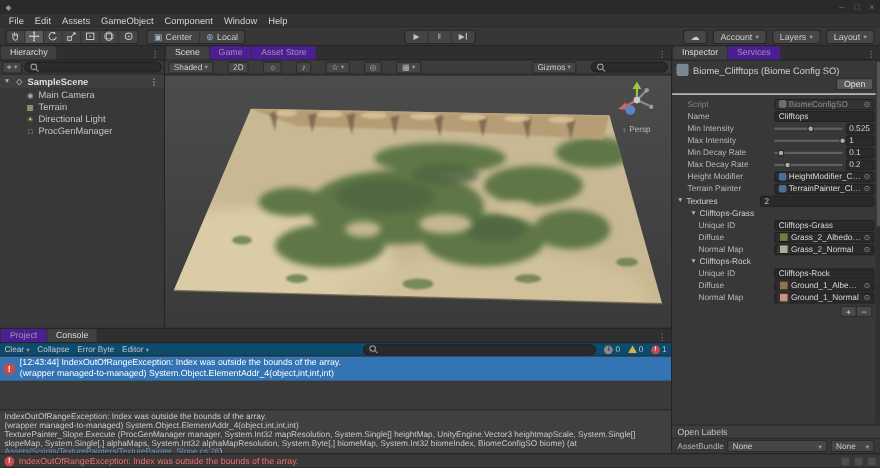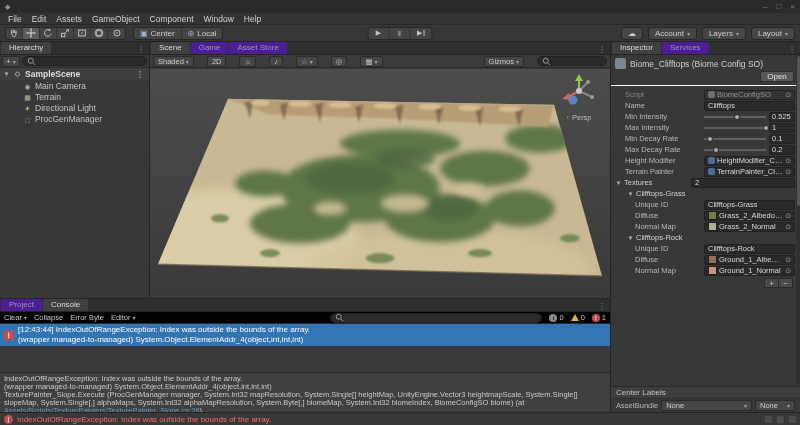--- a/index.html
+++ b/index.html
@@ -112,21 +112,21 @@
   .insp-footer{position:absolute;left:0;right:0;bottom:0;}
   .asset-labels{height:12px;background:#3e3e3e;border-top:1px solid #2a2a2a;display:flex;align-items:center;
                 padding:0 5px;font-size:8px;color:#c2c2c2;}
   .ab-row{height:14px;display:flex;align-items:center;gap:3px;padding:0 5px;border-top:1px solid #2e2e2e;
           font-size:7.5px;color:#b5b5b5;background:#383838;}
   .ab-dd{height:11px;background:#464646;border:1px solid #2a2a2a;border-radius:2px;display:flex;
          align-items:center;gap:3px;padding:0 4px;color:#ccc;}
   .ab-dd.grow{flex:1;}
   
   .console{left:0;top:298px;width:610px;height:114px;border-top:1px solid #242424;}
-  .console-toolbar{height:12px;background:#000000;border-bottom:1px solid #2a2a2a;display:flex;
+  .console-toolbar{height:12px;background:#0c4a6e;border-bottom:1px solid #2a2a2a;display:flex;
                    align-items:center;padding:0 4px;gap:7px;font-size:7.5px;color:#c6c6c6;}
   .cbtn{display:flex;align-items:center;gap:2px;white-space:nowrap;}
   .console-search{margin-left:auto;width:212px;}
   .count{display:flex;align-items:center;gap:2px;color:#c6c6c6;}
   .mini-circle{width:8px;height:8px;border-radius:50%;background:#8b8b8b;color:#2c2c2c;font-size:6px;
                font-weight:bold;display:flex;align-items:center;justify-content:center;}
   .mini-tri{width:0;height:0;border-left:4px solid transparent;border-right:4px solid transparent;
             border-bottom:7px solid #d8b43c;}
   .mini-err{width:8px;height:8px;border-radius:50%;background:#c84b4b;color:#fff;font-size:6px;
             font-weight:bold;display:flex;align-items:center;justify-content:center;}
@@ -621,21 +621,21 @@
         <div class="arr-btn">−</div>
       </div>
     </div>
 
     <div class="insp-scrollbar">
       <div class="insp-scrollthumb"></div>
     </div>
 
     <div class="insp-footer">
       <div class="asset-labels">
-        <span>Center Labels</span>
+        <span>Open Labels</span>
       </div>
       <div class="ab-row">
         <span>AssetBundle</span>
         <div class="ab-dd grow">
           <span>None</span>
           <span class="caret" style="margin-left:auto;">▾</span>
         </div>
         <div class="ab-dd" style="width:40px;">
           <span>None</span>
           <span class="caret" style="margin-left:auto;">▾</span>

